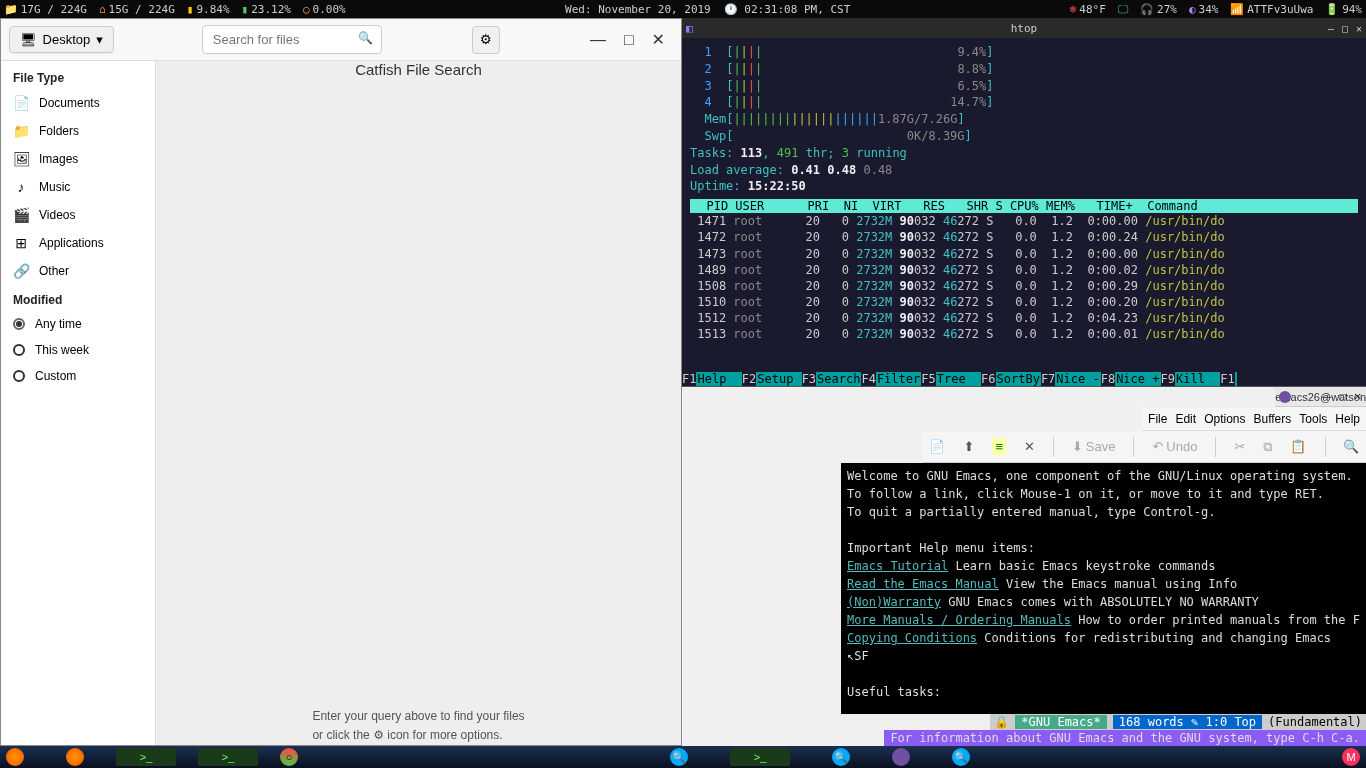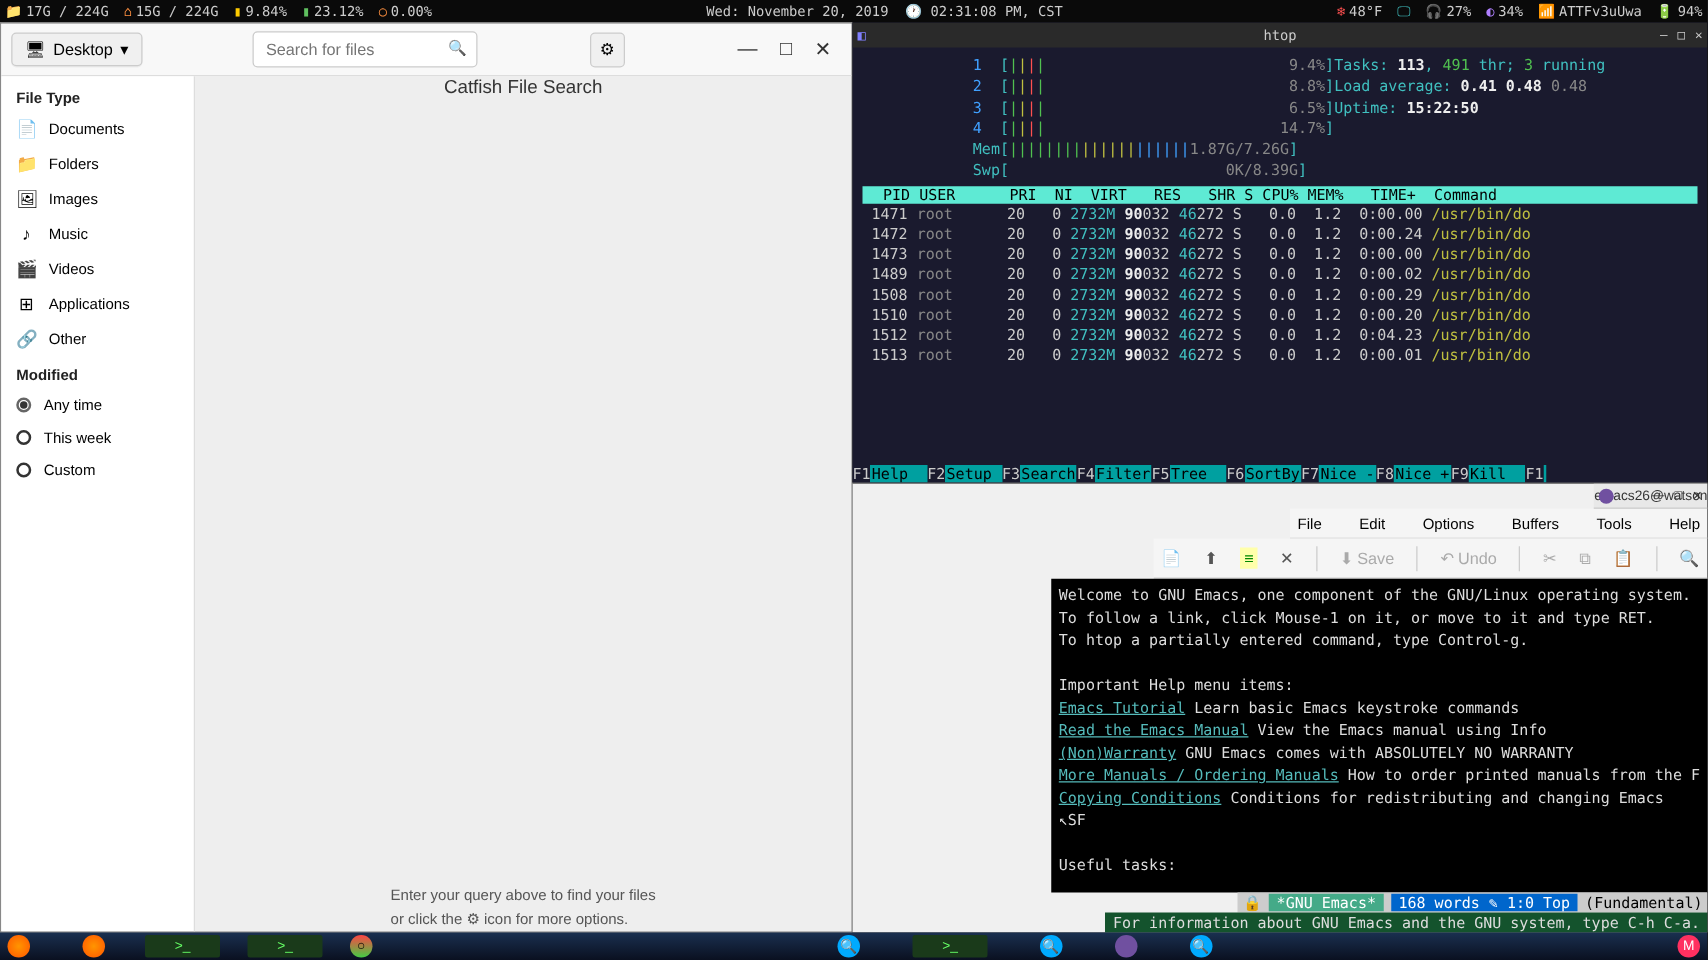--- a/index.html
+++ b/index.html
@@ -48,21 +48,21 @@
 .cf-main { flex: 1; background: #eee; display: flex; flex-direction: column; align-items: center; justify-content: space-between; color: #333; }
 .cf-main h3 { font-weight: normal; font-size: 15px; margin-bottom: 10px; }
 .cf-main p { font-size: 12px; color: #555; line-height: 1.6; }
 
 
 .htop-win { flex: 1; background: #1a1a2e; color: #ccc; font-family: monospace; font-size: 12px; position: relative; overflow: hidden; }
 .htop-title { height: 20px; background: #2a2a2a; color: #ccc; display: flex; align-items: center; justify-content: center; font-size: 11px; position: relative; }
 .htop-title .wc { position: absolute; right: 4px; display: flex; gap: 8px; font-size: 10px; }
 .htop-title .e { position:absolute; left:4px; color:#8080ff;}
 .htop-body { padding: 6px 8px; }
-.htop-meters { display: flex; justify-content: center; margin-bottom: 4px; }
+.htop-meters { display: flex; justify-content: flex-start; margin-bottom: 4px; flex-direction: column; }
 .htop-mleft, .htop-mright { }
 .htop-row { white-space: pre; line-height: 1.4; }
 .ht-num { color: #40a0ff; }
 .ht-green { color: #50c050; }
 .ht-yellow { color: #c0c040; }
 .ht-red { color: #ff5050; }
 .ht-cyan { color: #40c0c0; }
 .ht-gray { color: #888; }
 .ht-white { color: #eee; font-weight: bold; }
 .htop-hdr { background: #5eead4; color: #000; white-space: pre; padding: 0 2px; }
@@ -70,30 +70,30 @@
 .htop-proc.hl { background: #00a0a0; color: #000; }
 .htop-fkeys { position: absolute; bottom: 0; left: 0; right: 0; white-space: pre; }
 .htop-fkeys .fk { color: #ccc; }
 .htop-fkeys .fl { background: #00a0a0; color: #000; padding: 0 1px; }
 
 
 .emacs-win { height: 360px; background: #f0f0f0; display: flex; flex-direction: column; border-top: 1px solid #555; align-items: flex-end; }
 .emacs-title { height: 20px; background: #e8e8e8; display: flex; align-items: center; justify-content: center; font-size: 11px; color: #333; position: relative; border-bottom:1px solid #ccc;}
 .emacs-title .e { position: absolute; left: 4px; width:12px;height:12px; background:#7050a0; border-radius:50%;}
 .emacs-title .wc { position: absolute; right: 4px; display: flex; gap: 8px; font-size: 10px; }
-.emacs-menu { height: 24px; background: #f5f5f5; display: flex; align-items: center; padding: 0 6px; gap: 30px; font-size: 12px; border-bottom: 1px solid #ddd; }
+.emacs-menu { height: 24px; background: #f5f5f5; display: flex; align-items: center; padding: 0 6px; gap: 8px; font-size: 12px; border-bottom: 1px solid #ddd; }
 .emacs-tb { height: 32px; background: #f5f5f5; display: flex; align-items: center; padding: 0 6px; gap: 18px; border-bottom: 1px solid #ccc; color: #555; font-size: 13px; }
 .emacs-tb .tbi { cursor: pointer; display:flex; align-items:center; gap:3px;}
 .emacs-tb .sep { width:1px; height:20px; background:#ccc; }
 .emacs-body { flex: 1; background: #000; color: #ddd; font-family: monospace; font-size: 12px; padding: 4px 6px; line-height: 1.5; overflow: hidden; }
 .emacs-body a { color: #5bb; text-decoration: underline; }
 .emacs-modeline { background: #ccc; color: #000; font-family: monospace; font-size: 12px; padding: 1px 4px; display: flex; gap: 6px; align-items: center; }
 .emacs-ml-buf { background: #4a8; color: #fff; padding: 0 6px; }
 .emacs-ml-wc { background: #06c; color: #fff; padding: 0 6px; }
-.emacs-bottom { background: #14532d; color: #ddd; font-family: monospace; font-size: 12px; padding: 1px 6px; }
+.emacs-bottom { background: #8b5cf6; color: #ddd; font-family: monospace; font-size: 12px; padding: 1px 6px; }
 
 
 .taskbar { position: absolute; bottom: 0; left: 0; right: 0; height: 22px; background: linear-gradient(#1a3050, #0a1020); display: flex; align-items: center; padding: 0 6px; gap: 6px; }
 .tb-app { width: 60px; height: 18px; background: rgba(255,255,255,0.08); border-radius: 2px; display: flex; align-items: center; justify-content: center; font-size: 11px; }
 .tb-app.round { width: 18px; height: 18px; border-radius: 50%; }
 .ff { background: radial-gradient(#ff9500, #ff5500); }
 .term { background: #1a3a1a; color: #6f6; }
 .mg { background: #ff3060; color:#fff;}
 .em { background: #7050a0; }
 .tb-spacer { flex: 1; }
@@ -310,21 +310,21 @@
         <span class="sep"></span>
         <span class="tbi" style="color:#aaa;">✂</span>
         <span class="tbi" style="color:#aaa;">⧉</span>
         <span class="tbi" style="color:#aaa;">📋</span>
         <span class="sep"></span>
         <span class="tbi">🔍</span>
       </div>
       <div class="emacs-body">
         <div>Welcome to GNU Emacs, one component of the GNU/Linux operating system.</div>
         <div>To follow a link, click Mouse-1 on it, or move to it and type RET.</div>
-        <div>To htop a partially entered command, type Control-g.</div>
+        <div>To quit a partially entered manual, type Control-g.</div>
         <br>
         <div>Important Help menu items:</div>
         <div id="emacs-links">
             <div><a>Emacs Tutorial</a>            <span>Learn basic Emacs keystroke commands</span></div>
             <div><a>Read the Emacs Manual</a>     <span>View the Emacs manual using Info</span></div>
             <div><a>(Non)Warranty</a>             <span>GNU Emacs comes with ABSOLUTELY NO WARRANTY</span></div>
             <div><a>More Manuals / Ordering Manuals</a> <span>How to order printed manuals from the F</span></div>
             <div><a>Copying Conditions</a>        <span>Conditions for redistributing and changing Emacs</span></div>
           </div>
         <div>↖<span>SF</span></div>

